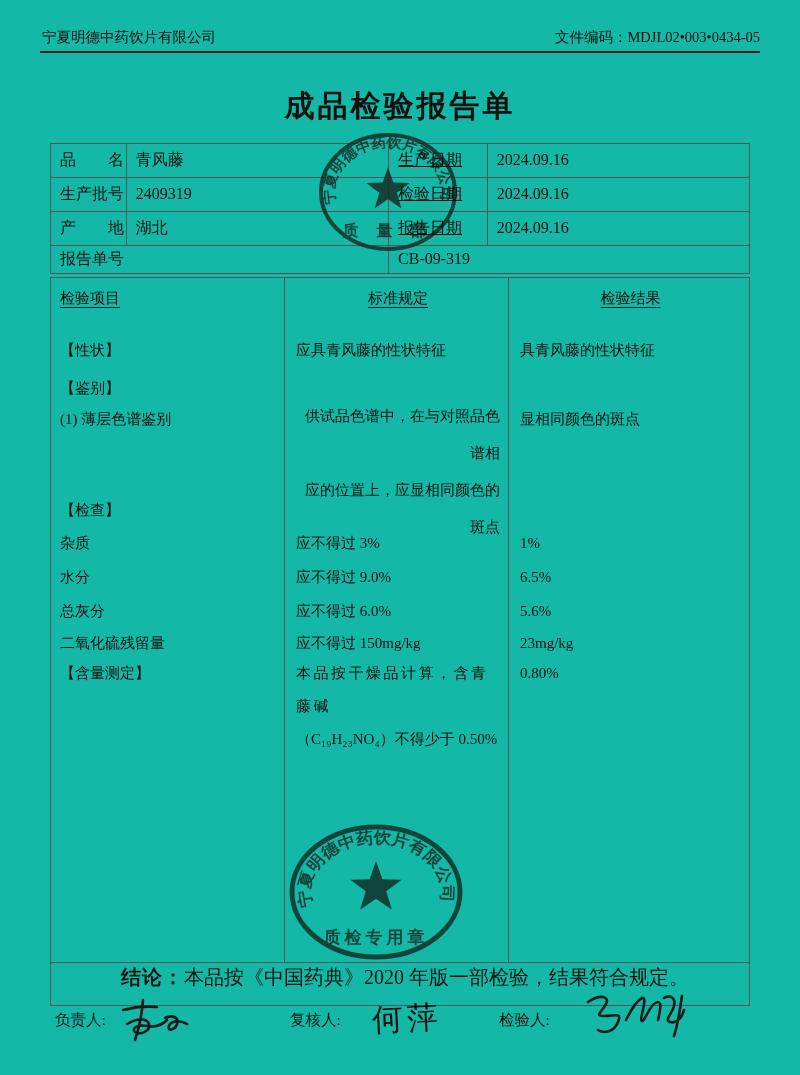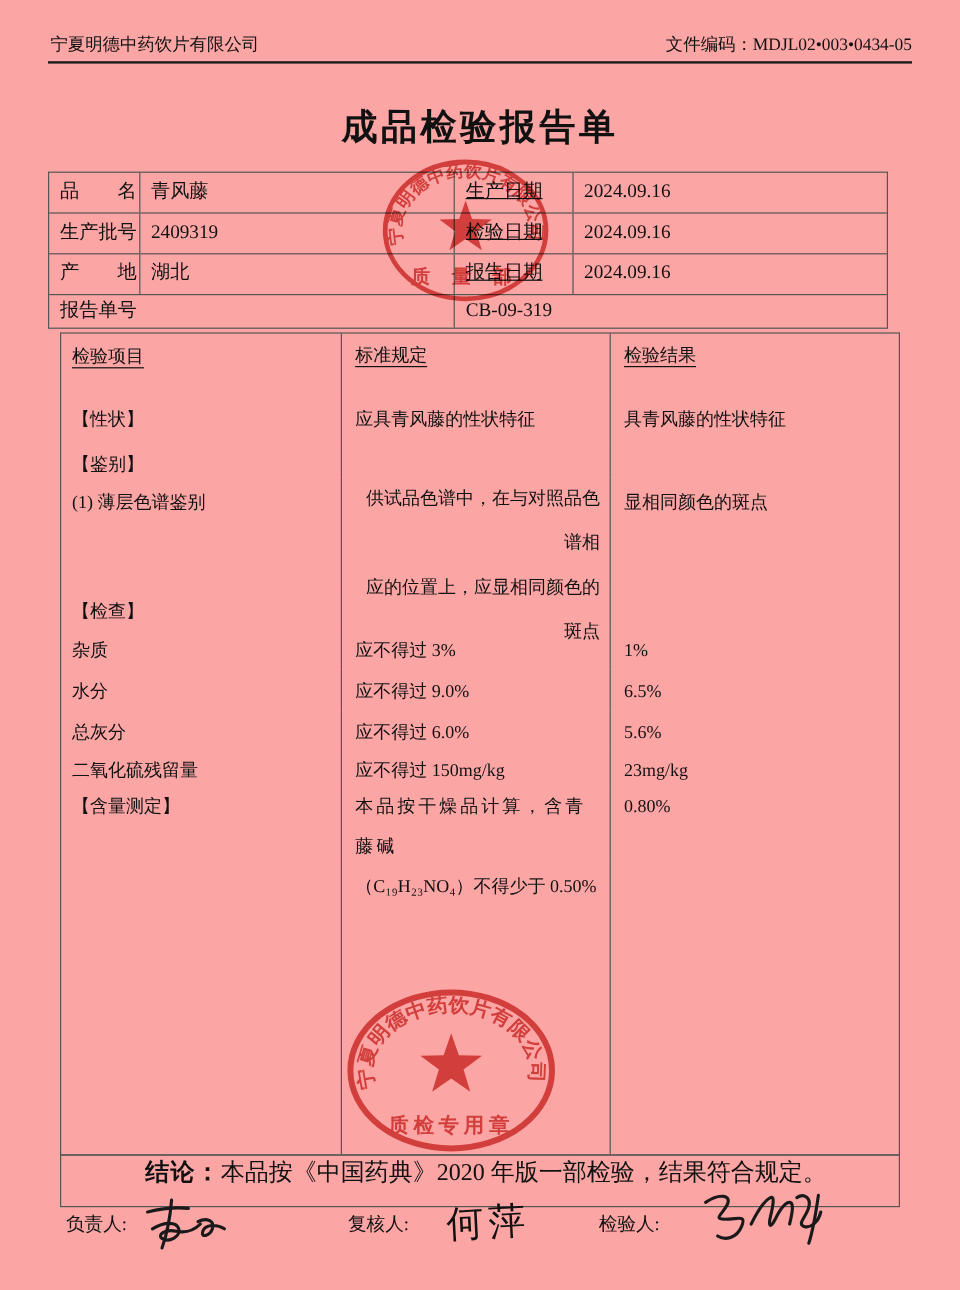--- a/index.html
+++ b/index.html
@@ -1,30 +1,30 @@
 <!DOCTYPE html>
 <html style="--stamp-color: #cf4a44;"><head>
 <meta charset="utf-8">
 <style>
   html,body{margin:0;padding:0;}
   body{
     width:800px;height:1075px;background:#fdfdfd;position:relative;
     font-family:"Liberation Serif","DejaVu Serif",serif;color:#111;
     overflow:hidden;
   }
-  .page{position:absolute;inset:0;background:#fca5a5;}
+  .page{position:absolute;inset:0;background:#14b8a6;}
 
   
   .top-header{position:absolute;top:28px;left:42px;right:40px;display:flex;justify-content:space-between;font-size:14.5px;}
   .rule{position:absolute;top:51px;left:40px;right:40px;border-top:2px solid #1c1c1c;}
 
   .doc-title{position:absolute;top:86px;left:0;width:100%;text-align:center;font-size:30px;font-weight:bold;letter-spacing:3px;}
 
   
-  .info-table{position:absolute;top:143px;left:40px;width:700px;border:1px solid #555;box-sizing:border-box;font-size:16px;}
+  .info-table{position:absolute;top:143px;left:50px;width:700px;border:1px solid #555;box-sizing:border-box;font-size:16px;}
   .irow{display:flex;box-sizing:border-box;}
   .irow + .irow{border-top:1px solid #555;}
   .icell{box-sizing:border-box;height:33px;line-height:32px;padding-left:9px;white-space:nowrap;overflow:hidden;}
   .icell.bl{border-left:1px solid #555;}
   .w-l1{width:75px;}
   .w-v1{width:263px;}
   .w-l2{width:99px;text-decoration:underline;}
   .w-v2{width:263px;}
   .w-rl{width:338px;}
   .w-rv{width:362px;}
@@ -38,21 +38,21 @@
     grid-template-columns:233px 224px 241px;
     grid-template-rows:53px 38px 29px 93px 33px 34px 34px 32px 30px 65px auto;
     font-size:15px;
   }
   .mcell{box-sizing:border-box;padding:9px 8px 0 9px;line-height:20px;}
   .mcell.c2,.mcell.c3{border-left:1px solid #555;}
   .mcell.c2{padding-left:11px;}
   .mcell.c3{padding-left:11px;}
   .mhead{padding-top:10px;}
   .mhead span{text-decoration:underline;text-underline-offset:4px;}
-  .mhead.c2,.mhead.c3{text-align:left;font-family:Liberation Mono, monospace;}
+  .mhead.c2,.mhead.c3{text-align:center;}
   .two-line{line-height:37px;padding-top:0;text-align:right;}
   .assay-std{line-height:33px;padding-top:3px;}
   .assay-std .l1{letter-spacing:2.5px;}
 
   
   .conclusion{
     position:absolute;top:962px;left:50px;width:700px;height:44px;box-sizing:border-box;
     border:1px solid #555;line-height:29px;font-size:20px;padding-left:10px;text-align:center;
   }
   .conclusion b{font-weight:bold;letter-spacing:1px;}

